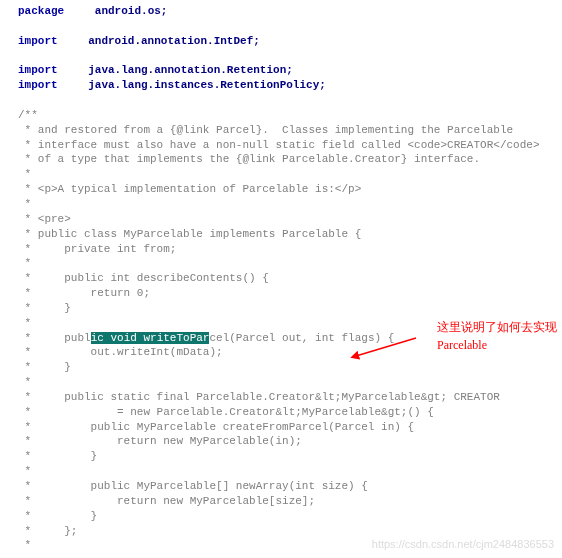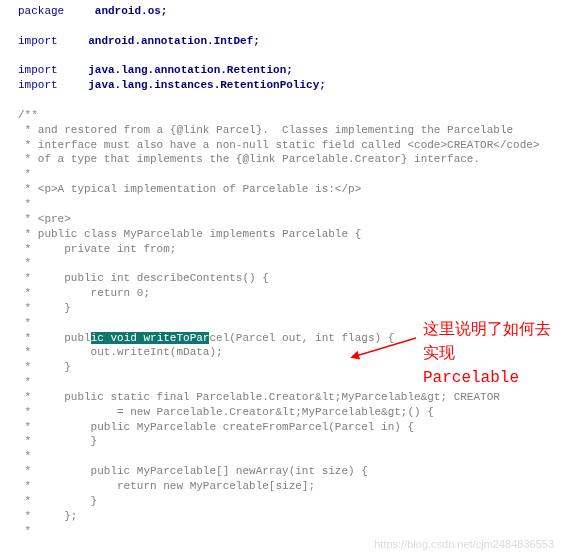--- a/index.html
+++ b/index.html
@@ -16,40 +16,40 @@
     position: relative;
   }
   .code-area {
     padding: 4px 0 0 18px;
     position: relative;
   }
   .line {
     white-space: pre;
     min-height: 14px;
   }
-  .kw { color: #0000a0; font-weight: normal; }
+  .kw { color: #0000a0; font-weight: bold; }
   .pkg { color: #000080; font-weight: bold; padding-left: 24px; }
   .comment-blk { color: #808080; }
   .sel {
     background: #0f766e;
     color: #ffffff;
   }
   .arrow {
     position: absolute;
     left: 350px;
     top: 334px;
     pointer-events: none;
   }
   .anno-text {
     position: absolute;
-    left: 423px;
+    left: 437px;
     top: 318px;
     color: #ff0000;
-    font-size: 16px;
-    font-family: Liberation Mono, monospace;
+    font-size: 12px;
+    font-family: Liberation Serif, serif;
     line-height: 1.5;
   }
   .watermark {
     position: absolute;
     right: 8px;
     bottom: 6px;
     color: #dcdcdc;
     font-size: 11px;
     font-family: Arial, sans-serif;
   }
@@ -80,20 +80,21 @@
 <div class="line comment-blk"> *         return 0;</div>
 <div class="line comment-blk"> *     }</div>
 <div class="line comment-blk"> *</div>
 <div class="line"><span class="comment-blk"> *     publ</span><span class="sel">ic void writeToPar</span><span class="comment-blk">cel(Parcel out, int flags) {</span></div>
 <div class="line comment-blk"> *         out.writeInt(mData);</div>
 <div class="line comment-blk"> *     }</div>
 <div class="line comment-blk"> *</div>
 <div class="line comment-blk"> *     public static final Parcelable.Creator&amp;lt;MyParcelable&amp;gt; CREATOR</div>
 <div class="line comment-blk"> *             = new Parcelable.Creator&amp;lt;MyParcelable&amp;gt;() {</div>
 <div class="line comment-blk"> *         public MyParcelable createFromParcel(Parcel in) {</div>
+<div class="line comment-blk"> *             return new MyParcelable(in);</div>
 <div class="line comment-blk"> *         }</div>
 <div class="line comment-blk"> *</div>
 <div class="line comment-blk"> *         public MyParcelable[] newArray(int size) {</div>
 <div class="line comment-blk"> *             return new MyParcelable[size];</div>
 <div class="line comment-blk"> *         }</div>
 <div class="line comment-blk"> *     };</div>
 <div class="line comment-blk"> *</div>
 
 </div>
 
@@ -104,13 +105,13 @@
     </marker>
   </defs>
   <line x1="66" y1="4" x2="6" y2="22" stroke="#ff0000" stroke-width="1.5" marker-end="url(#ah)"></line>
 </svg>
 
 <div class="anno-text">
   <div>这里说明了如何去实现</div>
   <div>Parcelable</div>
 </div>
 
-<div class="watermark">https://blog.csdn.net/cjm2484836553</div>
+<div class="watermark">https://csdn.csdn.net/cjm2484836553</div>
 
 </body></html>

